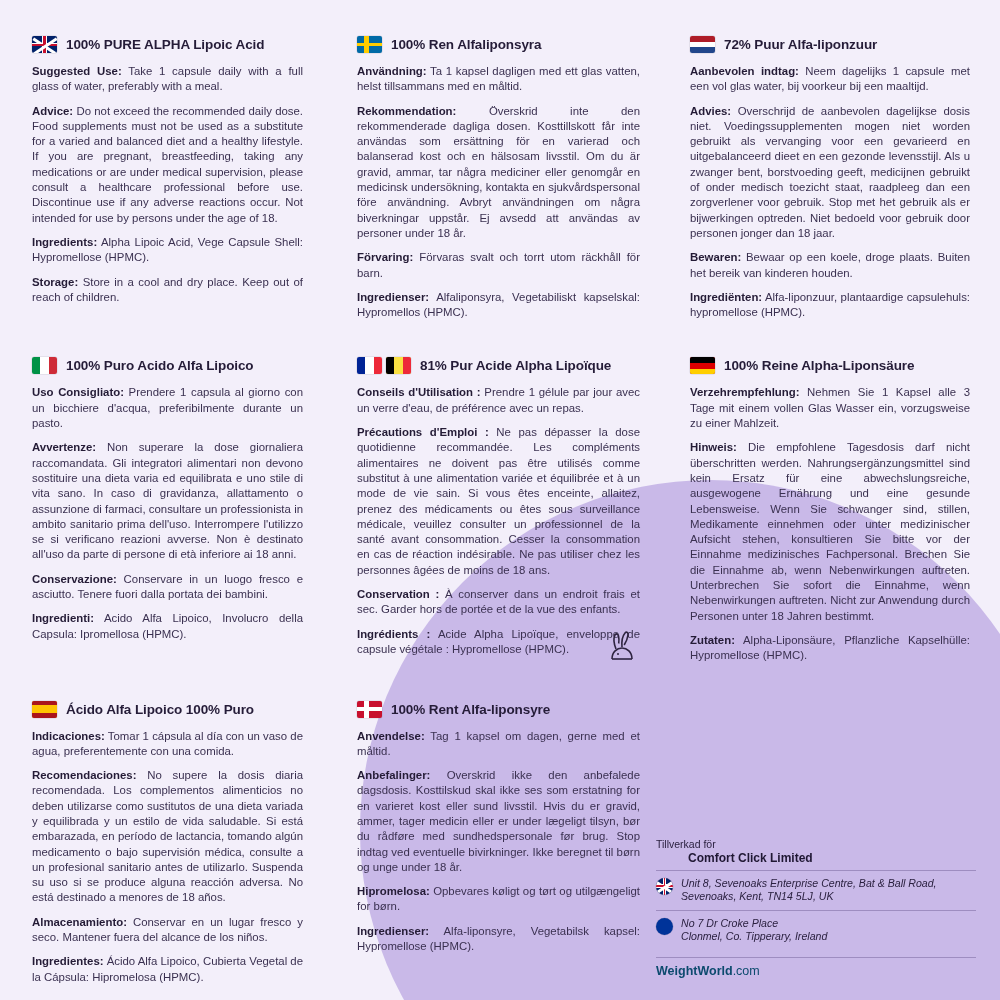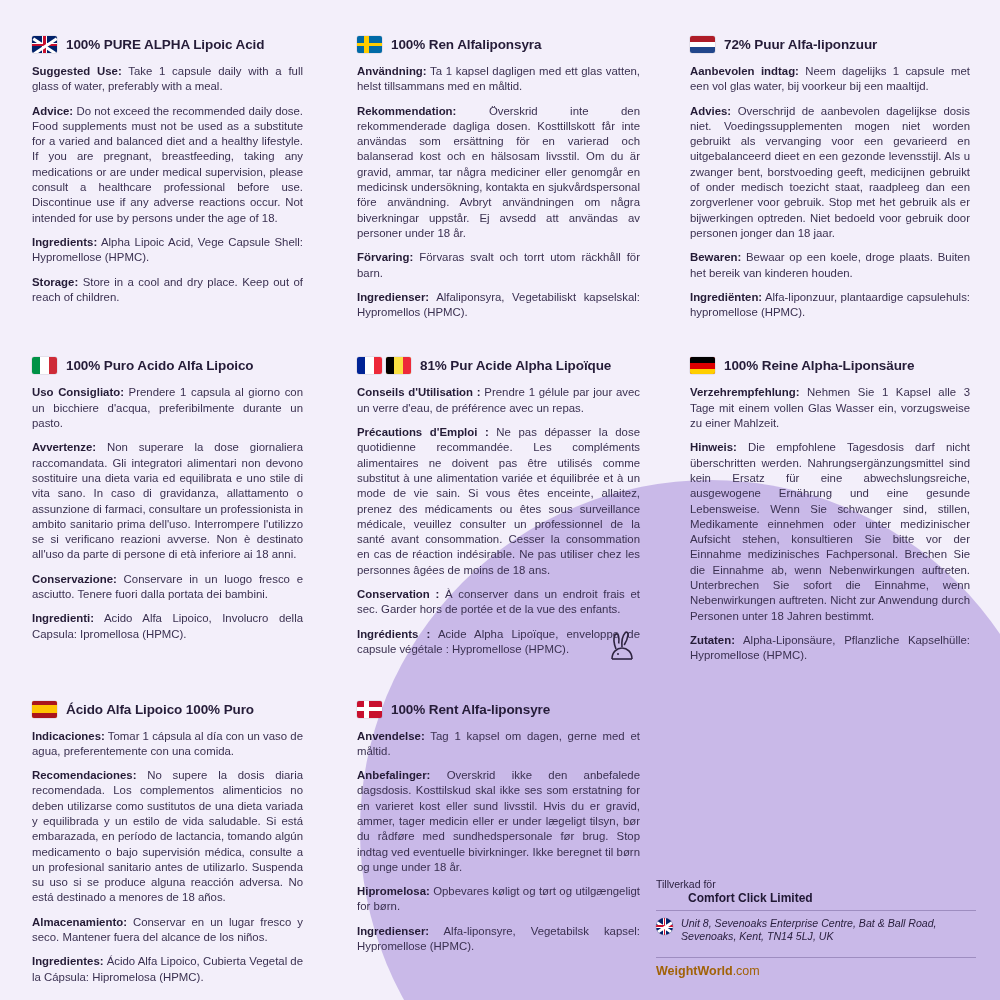--- a/index.html
+++ b/index.html
@@ -155,21 +155,21 @@
   .addr-row .badge {
     width: 17px; height: 17px; border-radius: 50%;
     flex: 0 0 auto; position: relative; overflow: hidden; margin-top: 1px;
     box-shadow: 0 0 0 0.5px rgba(0,0,0,0.15);
   }
   .addr-row .txt { font-size: 10.6px; line-height: 13.6px; }
   .brand {
     margin-top: 7px;
     font-size: 12.5px;
     font-weight: bold;
-    color: #a16207;
+    color: #0c4a6e;
     border-top: 1px solid rgba(60,40,100,0.3);
     padding-top: 6px;
   }
   .brand span.dotcom { font-weight: normal; }
   .vegan {
     position: absolute;
     left: 600px;
     top: 625px;
     z-index: 2;
   }
@@ -308,17 +308,22 @@
     <div class="company">Comfort Click Limited</div>
 
     <div class="addr-row">
       <span class="badge f-uk">
           <i></i>
           <u></u>
         </span>
       <span class="txt">Unit 8, Sevenoaks Enterprise Centre, Bat &amp; Ball Road, Sevenoaks, Kent, TN14 5LJ, UK</span>
     </div>
 
+    <div class="addr-row">
+      <span class="badge" style="background:#003399;"></span>
+      <span class="txt" style="white-space:pre-line;">No 7 Dr Croke Place
+Clonmel, Co. Tipperary, Ireland</span>
+    </div>
 
     <div class="brand"><span>WeightWorld</span><span class="dotcom">.com</span></div>
   </div>
 
 </div>
 
 </body></html>

